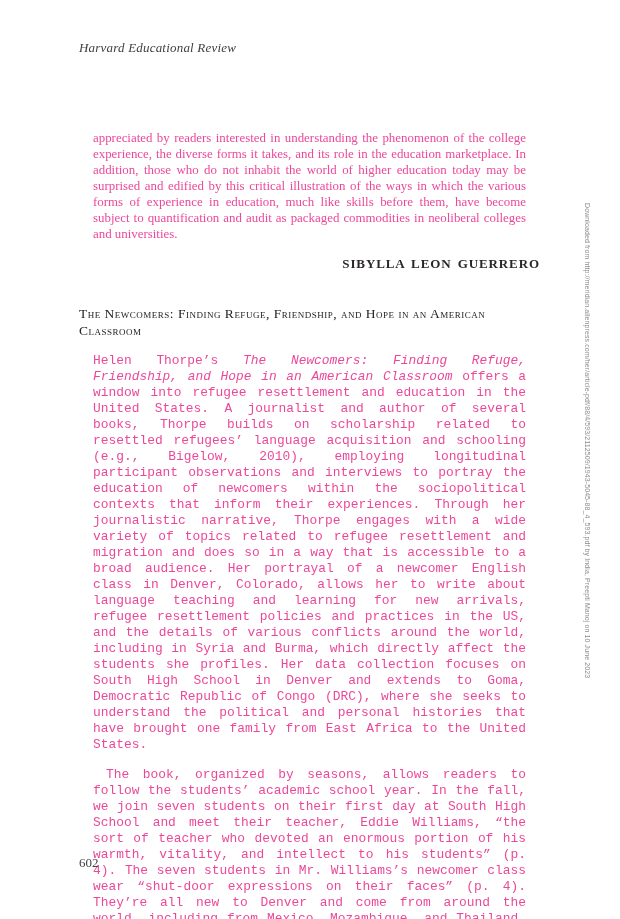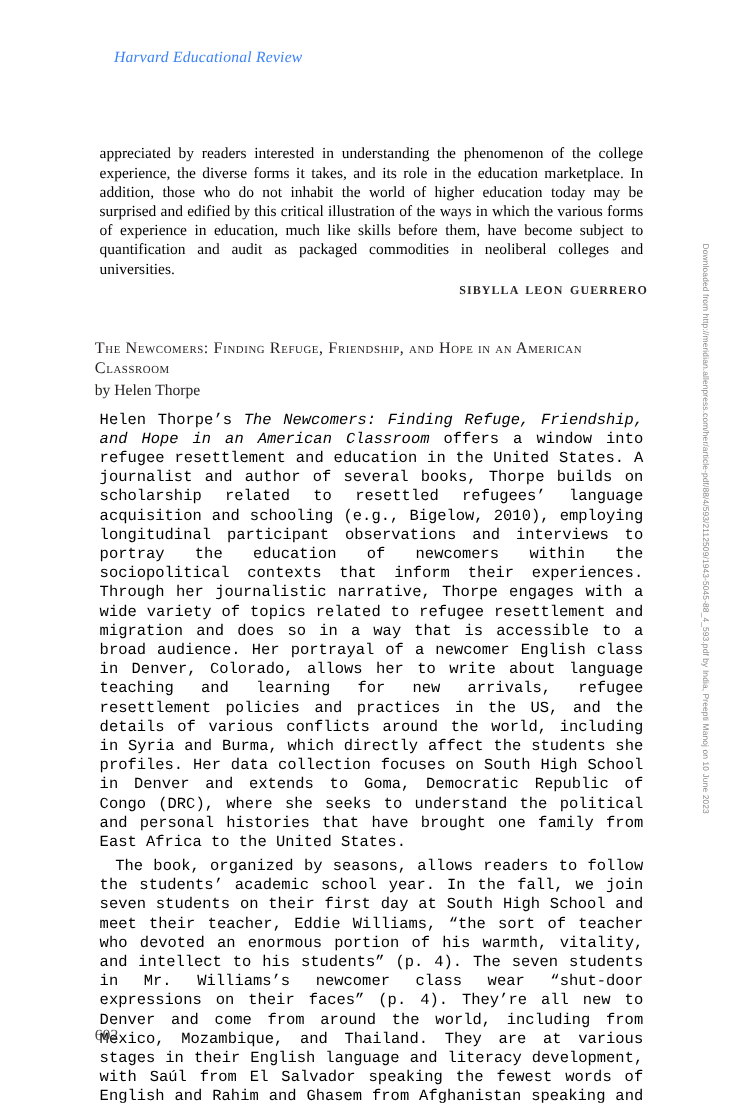--- a/index.html
+++ b/index.html
@@ -16,40 +16,39 @@
     color: #262222;
     -webkit-font-smoothing: antialiased;
   }
   .running-header {
     position: absolute;
     left: 79px;
     top: 40px;
     font-style: italic;
     font-size: 13px;
     letter-spacing: 0.2px;
-    color: #3b82f6;
-    margin-left: 16px;
+    color: #404040;
   }
   .content {
     position: absolute;
     left: 79px;
     top: 116px;
     width: 461px;
   }
   .body-text {
-    margin: 4px;
+    margin: 14px;
     font-size: 12.9px;
     line-height: 16px;
     text-align: justify;
-    color: #000000;
+    color: #ec4899;
   }
   .reviewer {
     margin-top: 5px;
     text-align: right;
-    font-size: 10px;
+    font-size: 13px;
     font-weight: bold;
     letter-spacing: 0.9px;
     word-spacing: 2px;
     color: #2b2727;
   }
   .book-title {
     margin: 33px 0 0 0;
     font-size: 13.5px;
     font-weight: normal;
     font-variant: small-caps;
@@ -104,21 +103,20 @@
 <div class="running-header">Harvard Educational Review</div>
 
 <div class="content">
 
   <p class="body-text">appreciated by readers interested in understanding the phenomenon of the college experience, the diverse forms it takes, and its role in the education marketplace. In addition, those who do not inhabit the world of higher education today may be surprised and edified by this critical illustration of the ways in which the various forms of experience in education, much like skills before them, have become subject to quantification and audit as packaged commodities in neoliberal colleges and universities.</p>
 
   <div class="reviewer">SIBYLLA LEON GUERRERO</div>
 
   <h2 class="book-title">The Newcomers: Finding Refuge, Friendship, and Hope in an American Classroom</h2>
 
-  <div class="byline">by Helen Thorpe</div>
 
 
   <div id="review-paragraphs">
       <p class="body-text review-para"><span>Helen Thorpe’s </span><span class="italic">The Newcomers: Finding Refuge, Friendship, and Hope in an American Classroom</span><span> offers a window into refugee resettlement and education in the United States. A journalist and author of several books, Thorpe builds on scholarship related to resettled refugees’ language acquisition and schooling (e.g., Bigelow, 2010), employing longitudinal participant observations and interviews to portray the education of newcomers within the sociopolitical contexts that inform their experiences. Through her journalistic narrative, Thorpe engages with a wide variety of topics related to refugee resettlement and migration and does so in a way that is accessible to a broad audience. Her portrayal of a newcomer English class in Denver, Colorado, allows her to write about language teaching and learning for new arrivals, refugee resettlement policies and practices in the US, and the details of various conflicts around the world, including in Syria and Burma, which directly affect the students she profiles. Her data collection focuses on South High School in Denver and extends to Goma, Democratic Republic of Congo (DRC), where she seeks to understand the political and personal histories that have brought one family from East Africa to the United States.</span></p>
       <p class="body-text review-para indent"><span>The book, organized by seasons, allows readers to follow the students’ academic school year. In the fall, we join seven students on their first day at South High School and meet their teacher, Eddie Williams, “the sort of teacher who devoted an enormous portion of his warmth, vitality, and intellect to his students” (p. 4). The seven students in Mr. Williams’s newcomer class wear “shut-door expressions on their faces” (p. 4). They’re all new to Denver and come from around the world, including from Mexico, Mozambique, and Thailand. They are at various stages in their English language and literacy development, with Saúl from El Salvador speaking the fewest words of English and Rahim and Ghasem from Afghanistan speaking and reading well enough that they would soon be transferred to more advanced English language classes.</span></p>
     </div>
 
 </div>
 
 <div class="page-number">602</div>

